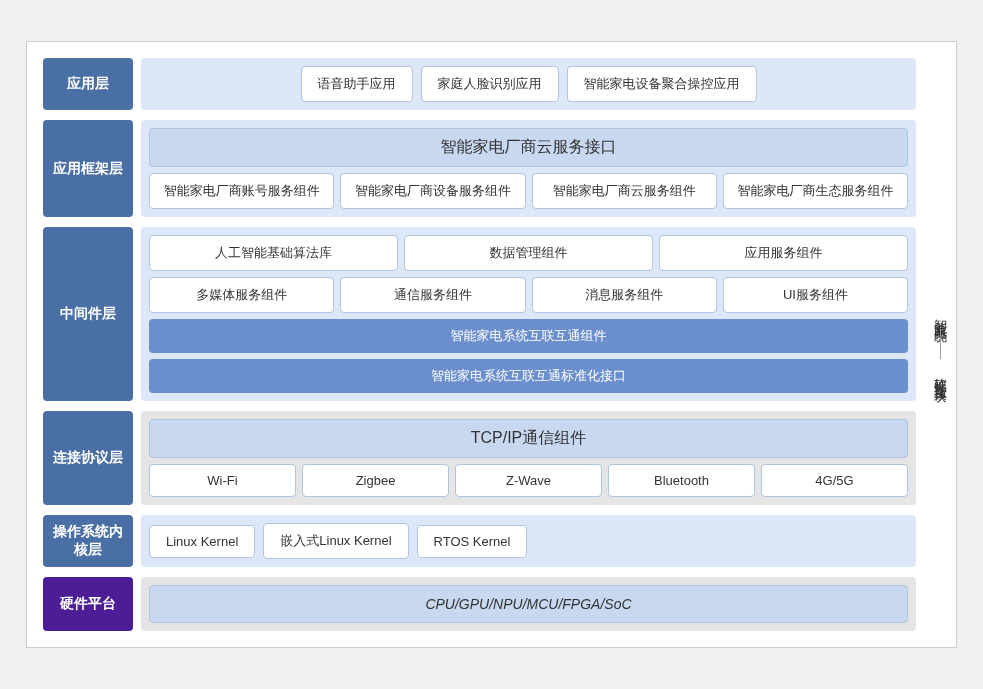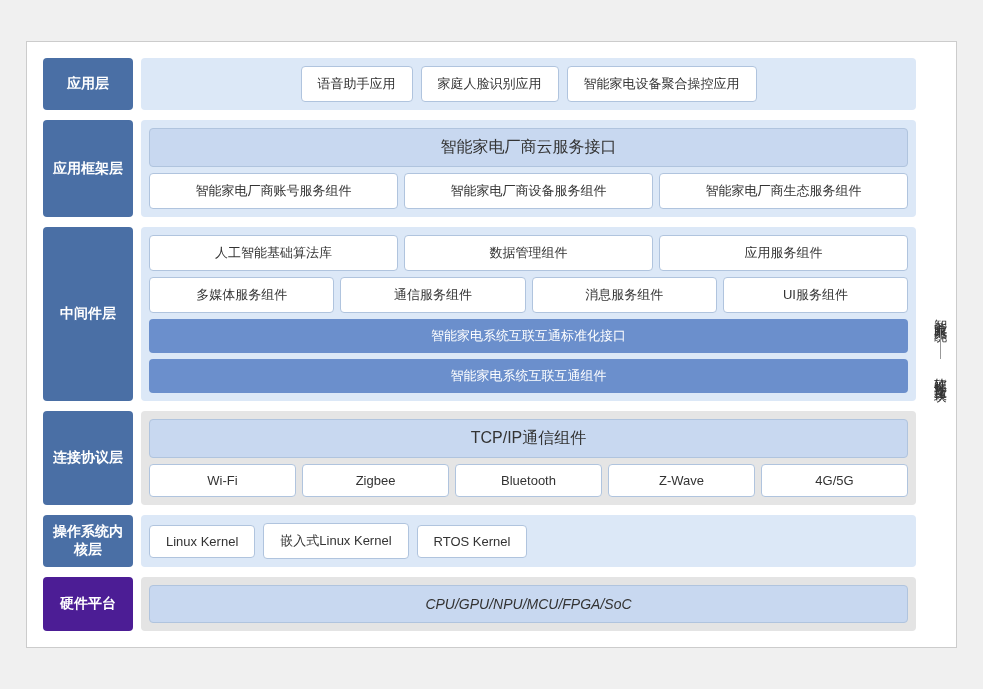--- a/index.html
+++ b/index.html
@@ -179,53 +179,54 @@
       </div>
     </div>
 
     <div class="layer-row">
       <div class="layer-label">应用框架层</div>
       <div class="layer-content">
         <div class="fw-top">智能家电厂商云服务接口</div>
         <div class="box-row">
           <div class="box">智能家电厂商账号服务组件</div>
           <div class="box">智能家电厂商设备服务组件</div>
+          <div class="box">智能家电厂商云服务组件</div>
           <div class="box">智能家电厂商生态服务组件</div>
         </div>
       </div>
     </div>
 
     <div class="layer-row">
       <div class="layer-label">中间件层</div>
       <div class="layer-content">
         <div class="box-row">
           <div class="box">人工智能基础算法库</div>
           <div class="box">数据管理组件</div>
           <div class="box">应用服务组件</div>
         </div>
         <div class="box-row">
           <div class="box">多媒体服务组件</div>
           <div class="box">通信服务组件</div>
           <div class="box">消息服务组件</div>
           <div class="box">UI服务组件</div>
         </div>
+        <div class="mw-blue-box">智能家电系统互联互通组件</div>
         <div class="mw-blue-box">智能家电系统互联互通标准化接口</div>
-        <div class="mw-blue-box">智能家电系统互联互通组件</div>
       </div>
     </div>
 
     <div class="layer-row conn-layer">
       <div class="layer-label">连接协议层</div>
       <div class="layer-content">
         <div class="fw-top">TCP/IP通信组件</div>
         <div class="box-row">
           <div class="box">Wi-Fi</div>
           <div class="box">Zigbee</div>
+          <div class="box">Z-Wave</div>
           <div class="box">Bluetooth</div>
-          <div class="box">Z-Wave</div>
           <div class="box">4G/5G</div>
         </div>
       </div>
     </div>
 
     <div class="layer-row os-layer">
       <div class="layer-label">操作系统内核层</div>
       <div class="layer-content app-content">
         <div class="app-box-wide">Linux Kernel</div>
         <div class="app-box-wide">嵌入式Linux Kernel</div>

